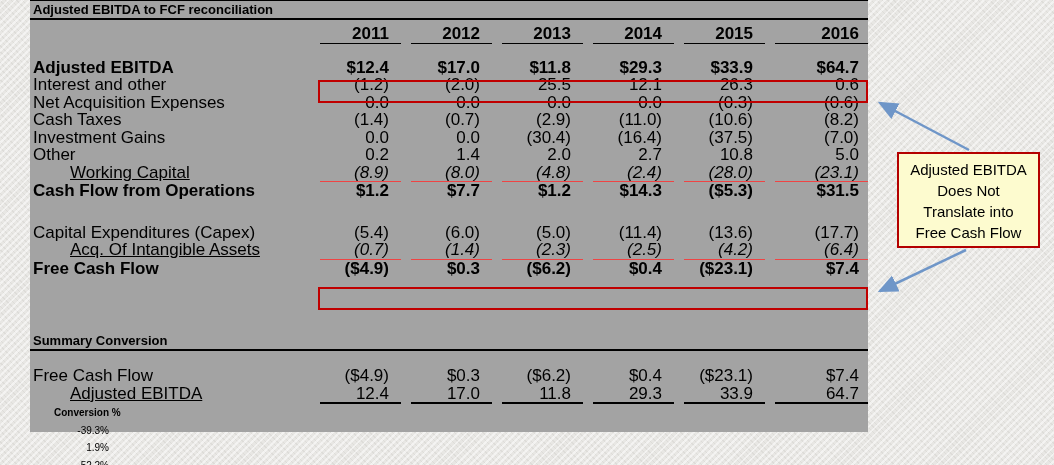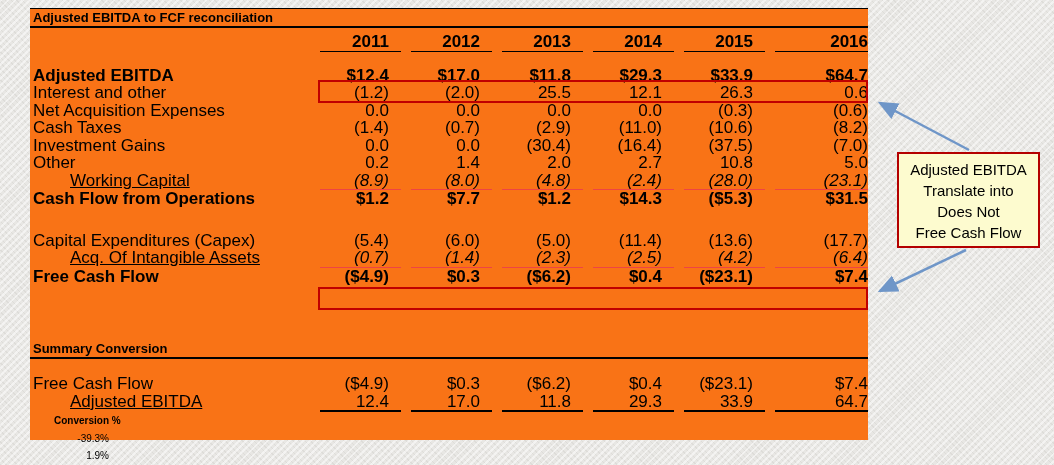--- a/index.html
+++ b/index.html
@@ -7,32 +7,32 @@
     width:1054px;height:465px;position:relative;overflow:hidden;
     font-family:"Liberation Sans",sans-serif;color:#000;
   }
   .bg{
     position:absolute;inset:0;background-color:#e8e7e4;
     background-image:
       repeating-linear-gradient(135deg, rgba(255,255,255,.5) 0 2px, transparent 2px 5px),
       repeating-linear-gradient(45deg, rgba(175,173,167,.18) 0 1px, transparent 1px 4px);
   }
   .panel{
-    position:absolute;left:30px;top:8px;width:838px;height:432px;
-    background:#f97316;box-sizing:border-box;
+    position:absolute;left:30px;top:0;width:838px;height:432px;
+    background:#a3a3a3;box-sizing:border-box;
   }
   .title{
     border-top:1.5px solid #000;border-bottom:2.5px solid #000;
     font-size:13px;font-weight:bold;line-height:17px;padding-left:3px;
   }
   .units{font-size:12.5px;line-height:17px;padding-left:3px;}
   .row{display:flex;line-height:17.5px;font-size:17px;}
   .lbl{width:280px;padding-left:3px;box-sizing:border-box;white-space:nowrap;}
   .num{width:81px;margin-left:10px;text-align:right;padding-right:12px;box-sizing:border-box;white-space:nowrap;}
-  .row .num:last-child{width:93px;padding-right:0;}
+  .row .num:last-child{width:93px;padding-right:9px;}
   .yr{margin-top:5px;}
   .yr .num{font-weight:bold;border-bottom:1.5px solid #000;}
   .rows1{margin-top:15px;}
   .rows2{margin-top:24px;}
   .b{font-weight:bold;}
   .ul{text-decoration:underline;padding-left:40px;}
   .uc .num{border-bottom:1px solid #ef4444;font-style:italic;}
   .uc2 .num{border-bottom:2px solid #000;}
   .sumhead{
     margin-top:56px;font-weight:bold;font-size:13px;line-height:16px;
@@ -217,16 +217,16 @@
     <marker id="ah" markerWidth="9" markerHeight="8" refX="7" refY="3.5" orient="auto">
       <path d="M0,0 L8,3.5 L0,7 Z" fill="#6f96c8"></path>
     </marker>
   </defs>
   <line x1="969" y1="150" x2="880" y2="103" stroke="#6f96c8" stroke-width="2.5" marker-end="url(#ah)"></line>
   <line x1="966" y1="250" x2="880" y2="291" stroke="#6f96c8" stroke-width="2.5" marker-end="url(#ah)"></line>
 </svg>
 
 <div class="callout">
   <div>Adjusted EBITDA</div>
+  <div>Does Not</div>
   <div>Translate into</div>
-  <div>Does Not</div>
   <div>Free Cash Flow</div>
 </div>
 
 </body></html>

